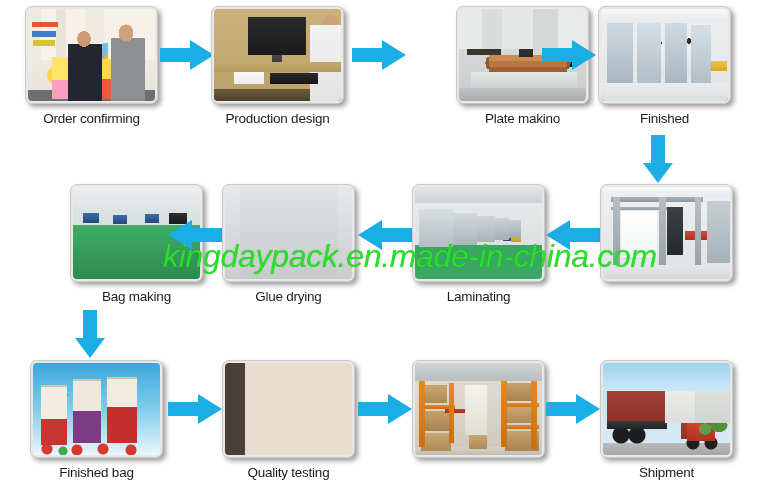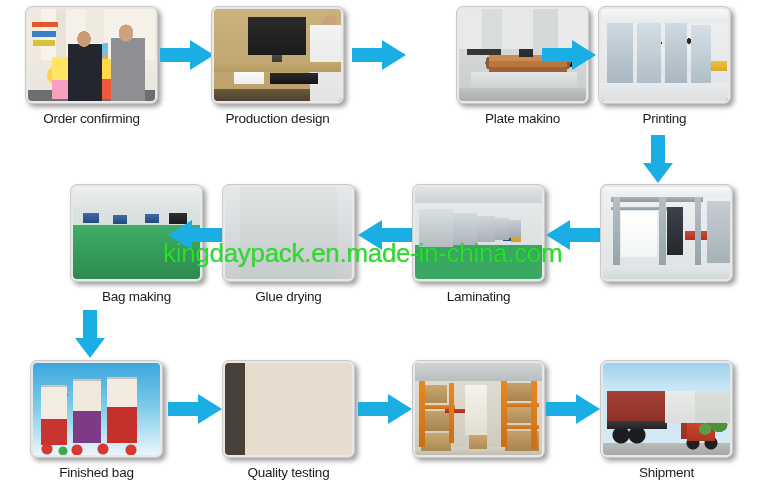--- a/index.html
+++ b/index.html
@@ -64,29 +64,30 @@
   .arrow {
     position: absolute;
   }
   .arrow svg { display: block; }
 
   
   #watermark {
     position: absolute;
     left: 163px;
     top: 238px;
-    font-size: 26px;
+    font-size: 32px;
     font-family: "Liberation Sans", sans-serif;
     color: #28e028;
     font-weight: 400;
     letter-spacing: -0.3px;
     white-space: nowrap;
     text-shadow: 0 0 1px rgba(0,90,0,0.35);
     pointer-events: none;
     z-index: 40;
+    font-style: italic;
   }
 
   
 
   
   .p-order {
     background:
       radial-gradient(circle at 22% 72%, #ffd24a 0 7%, transparent 8%),
       linear-gradient(#f4f1ea, #e8e4da);
   }
@@ -510,21 +511,21 @@
   <div class="arrow" style="left:542px; top:38px;">
     <svg width="54" height="34" viewBox="0 0 54 34">
         <polygon points="0,10 30,10 30,2 54,17 30,32 30,24 0,24" fill="#1aaee5"></polygon>
       </svg>
   </div>
 
   <div class="step" style="left:598px; top:6px;">
     <div class="photo-frame">
       <div class="photo p-printing"></div>
     </div>
-    <div class="step-label">Printing</div>
+    <div class="step-label">Finished</div>
   </div>
 
   <div class="arrow" style="left:641px; top:135px;">
     <svg width="34" height="48" viewBox="0 0 34 48">
         <polygon points="10,0 24,0 24,28 32,28 17,48 2,28 10,28" fill="#1aaee5"></polygon>
       </svg>
   </div>
 
   <div class="step" style="left:30px; top:184px;padding-left:40px;">
     <div class="photo-frame">

